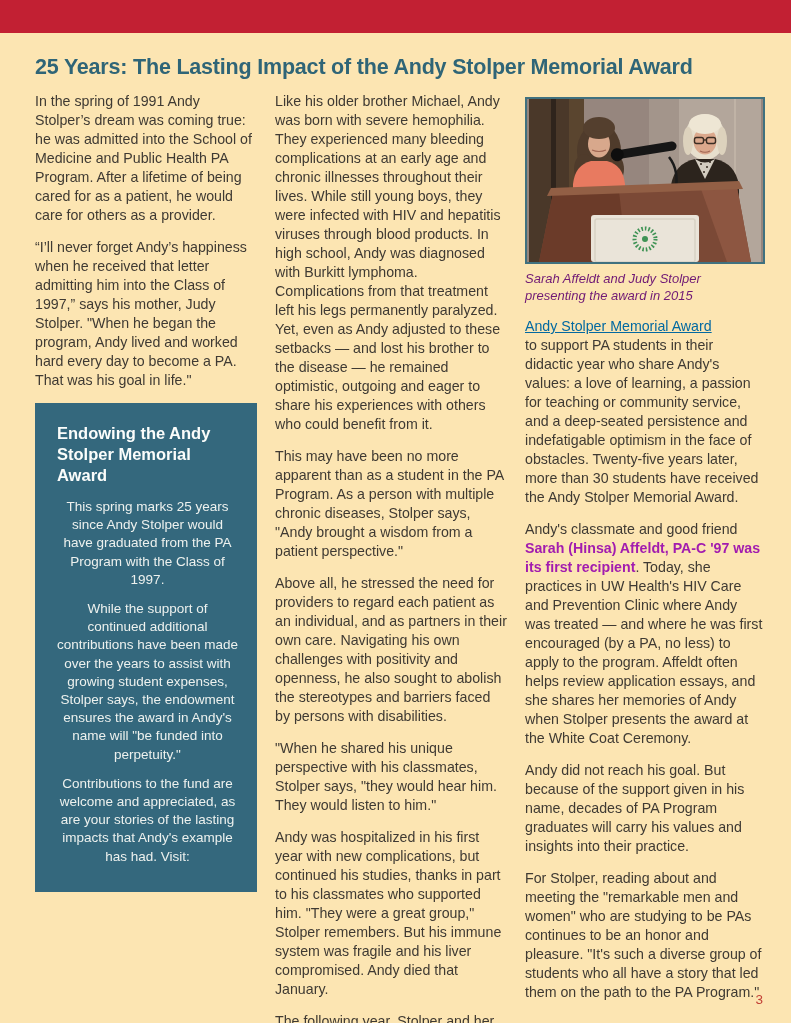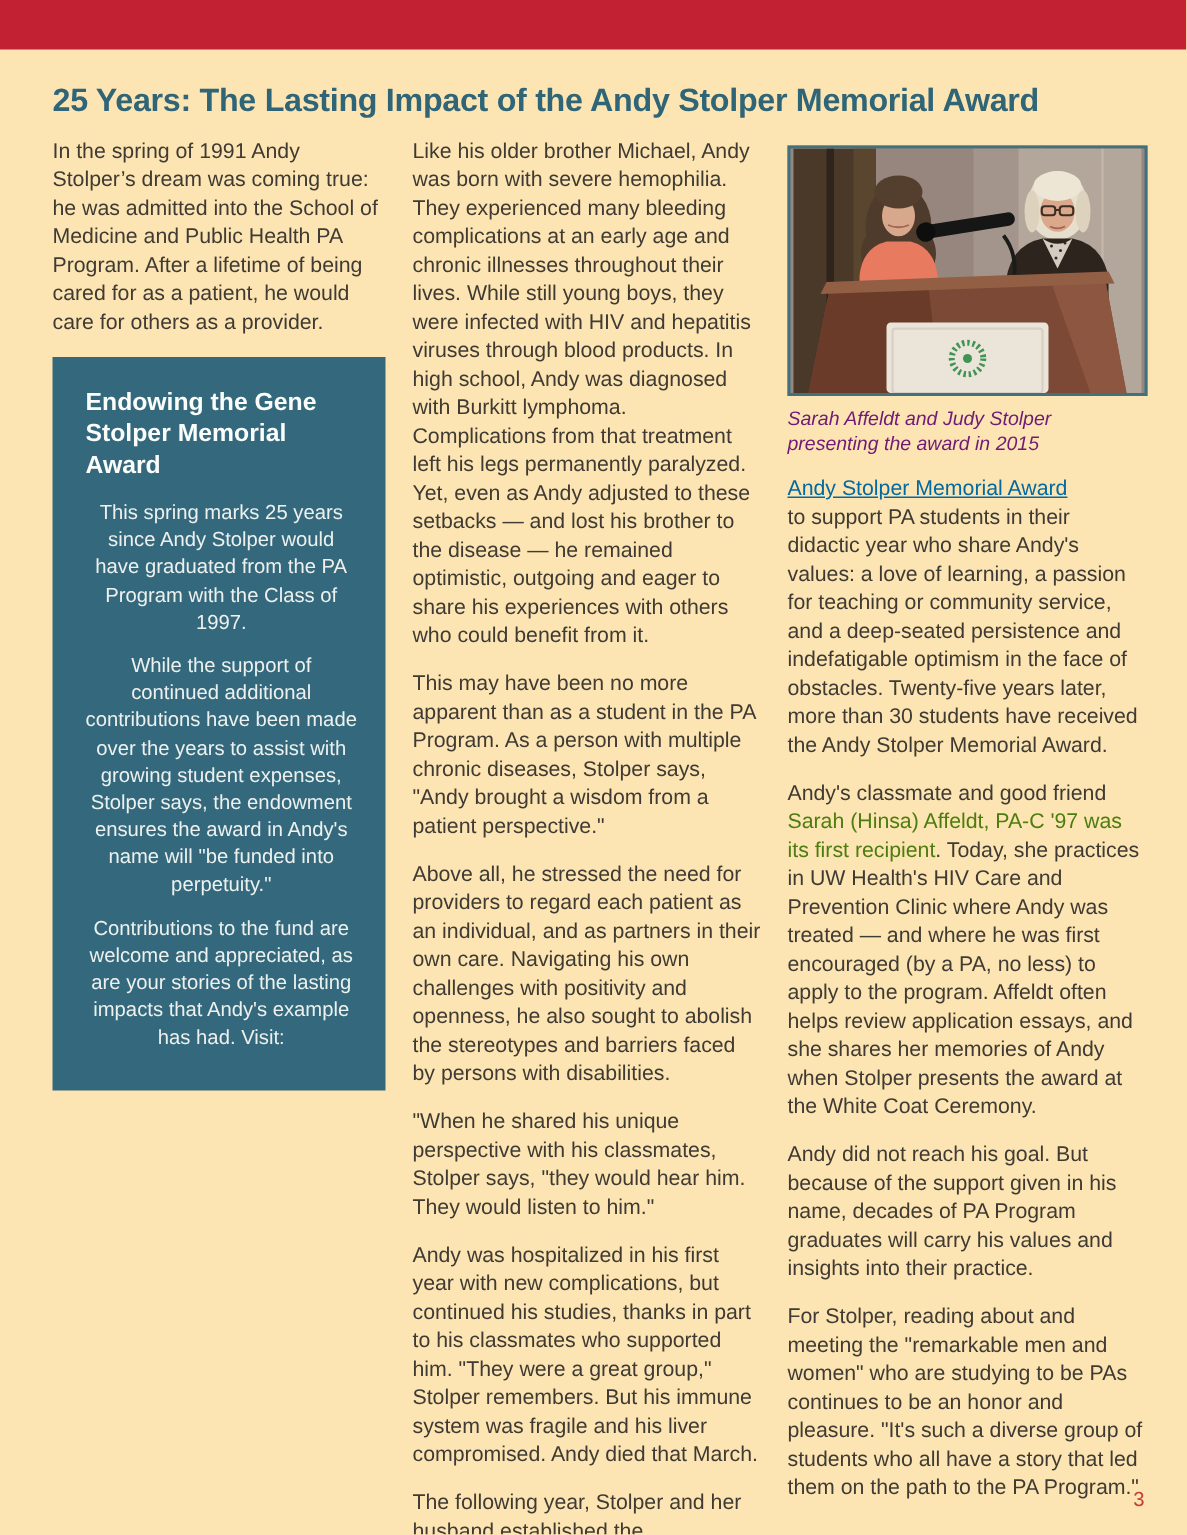--- a/index.html
+++ b/index.html
@@ -5,21 +5,21 @@
   html,body{margin:0;padding:0;background:#fce5b2;}
   .page{position:relative;width:791px;height:1023px;background:#fce5b2;overflow:hidden;
         font-family:"Liberation Sans",sans-serif;color:#3f3a33;}
   .top-bar{height:33px;background:#c22033;}
   .page-title{margin:21px 26px 10px 35px;font-size:21.5px;line-height:26px;font-weight:bold;
               color:#2f6577;letter-spacing:-0.2px;}
   .columns{display:grid;grid-template-columns:222px 232px 240px;column-gap:18px;
            padding:2px 26px 0 35px;align-items:start;}
   .col p{margin:0 0 13px;font-size:14.2px;line-height:19px;}
   .col p:last-child{margin-bottom:0;}
-  strong.bold-dark{font-weight:normal;color:#4d7c0f;}
+  strong.bold-dark{font-weight:bold;color:#a21caf;}
 
   
   .callout{background:#34687d;color:#edf1ee;padding:20px 19px 26px 22px;margin-top:10px;}
   .callout h2{margin:0 0 12px;font-size:16.5px;line-height:21px;font-weight:bold;color:#fbfdfb;}
   .callout p{font-size:13.5px;line-height:18.2px;margin:0 0 11px;text-align:center;}
   .callout p.gap-lg{}
   .callout p:last-child{margin-bottom:0;}
 
   
   figure{margin:0;}
@@ -37,35 +37,36 @@
 
 <div class="page">
   <div class="top-bar"></div>
 
   <h1 class="page-title">25 Years: The Lasting Impact of the Andy Stolper Memorial Award</h1>
 
   <div class="columns">
 
     <div class="col">
       <p>In the spring of 1991 Andy Stolper’s dream was coming true: he was admitted into the School of Medicine and Public Health PA Program. After a lifetime of being cared for as a patient, he would care for others as a provider.</p>
+      <p>“I’ll never forget Andy’s happiness when he received that letter admitting him into the Class of 1997,” says his mother, Judy Stolper. "When he began the program, Andy lived and worked hard every day to become a PA.  That was his goal in life."</p>
 
       <aside class="callout">
-        <h2>Endowing the Gene Stolper Memorial Award</h2>
+        <h2>Endowing the Andy Stolper Memorial Award</h2>
         <p>This spring marks 25 years since Andy Stolper would have graduated from the PA Program with the Class of 1997.</p>
         <p class="gap-lg">While the support of continued additional contributions have been made over the years to assist with growing student expenses, Stolper says, the endowment ensures the award in Andy's name will "be funded into perpetuity."</p>
         <p><span>Contributions to the fund are welcome and appreciated, as are your stories of the lasting impacts that Andy's example has had.  Visit: </span></p>
       </aside>
     </div>
 
     <div class="col">
       <p>Like his older brother Michael, Andy was born with severe hemophilia. They experienced many bleeding complications at an early age and chronic illnesses throughout their lives. While still young boys, they were infected with HIV and hepatitis viruses through blood products. In high school, Andy was diagnosed with Burkitt lymphoma. Complications from that treatment left his legs permanently paralyzed. Yet, even as Andy adjusted to these setbacks — and lost his brother to the disease — he remained optimistic, outgoing and eager to share his experiences with others who could benefit from it.</p>
       <p>This may have been no more apparent than as a student in the PA Program. As a person with multiple chronic diseases, Stolper says, "Andy brought a wisdom from a patient perspective."</p>
       <p>Above all, he stressed the need for providers to regard each patient as an individual, and as partners in their own care. Navigating his own challenges with positivity and openness, he also sought to abolish the stereotypes and barriers faced by persons with disabilities.</p>
       <p>"When he shared his unique perspective with his classmates, Stolper says, "they would hear him. They would listen to him."</p>
-      <p>Andy was hospitalized in his first year with new complications, but continued his studies, thanks in part to his classmates who supported him. "They were a great group," Stolper remembers. But his immune system was fragile and his liver compromised. Andy died that March.</p>
+      <p>Andy was hospitalized in his first year with new complications, but continued his studies, thanks in part to his classmates who supported him. "They were a great group," Stolper remembers. But his immune system was fragile and his liver compromised. Andy died that January.</p>
       <p>The following year, Stolper and her husband established the</p>
     </div>
 
     <div class="col">
       <figure class="photo-frame">
         <svg viewBox="0 0 232 163" width="236" height="163">
 
           <g>
             <rect x="0" y="0" width="232" height="163" fill="#96867e"></rect>
             <rect x="120" y="0" width="48" height="163" fill="#a3958b"></rect>

